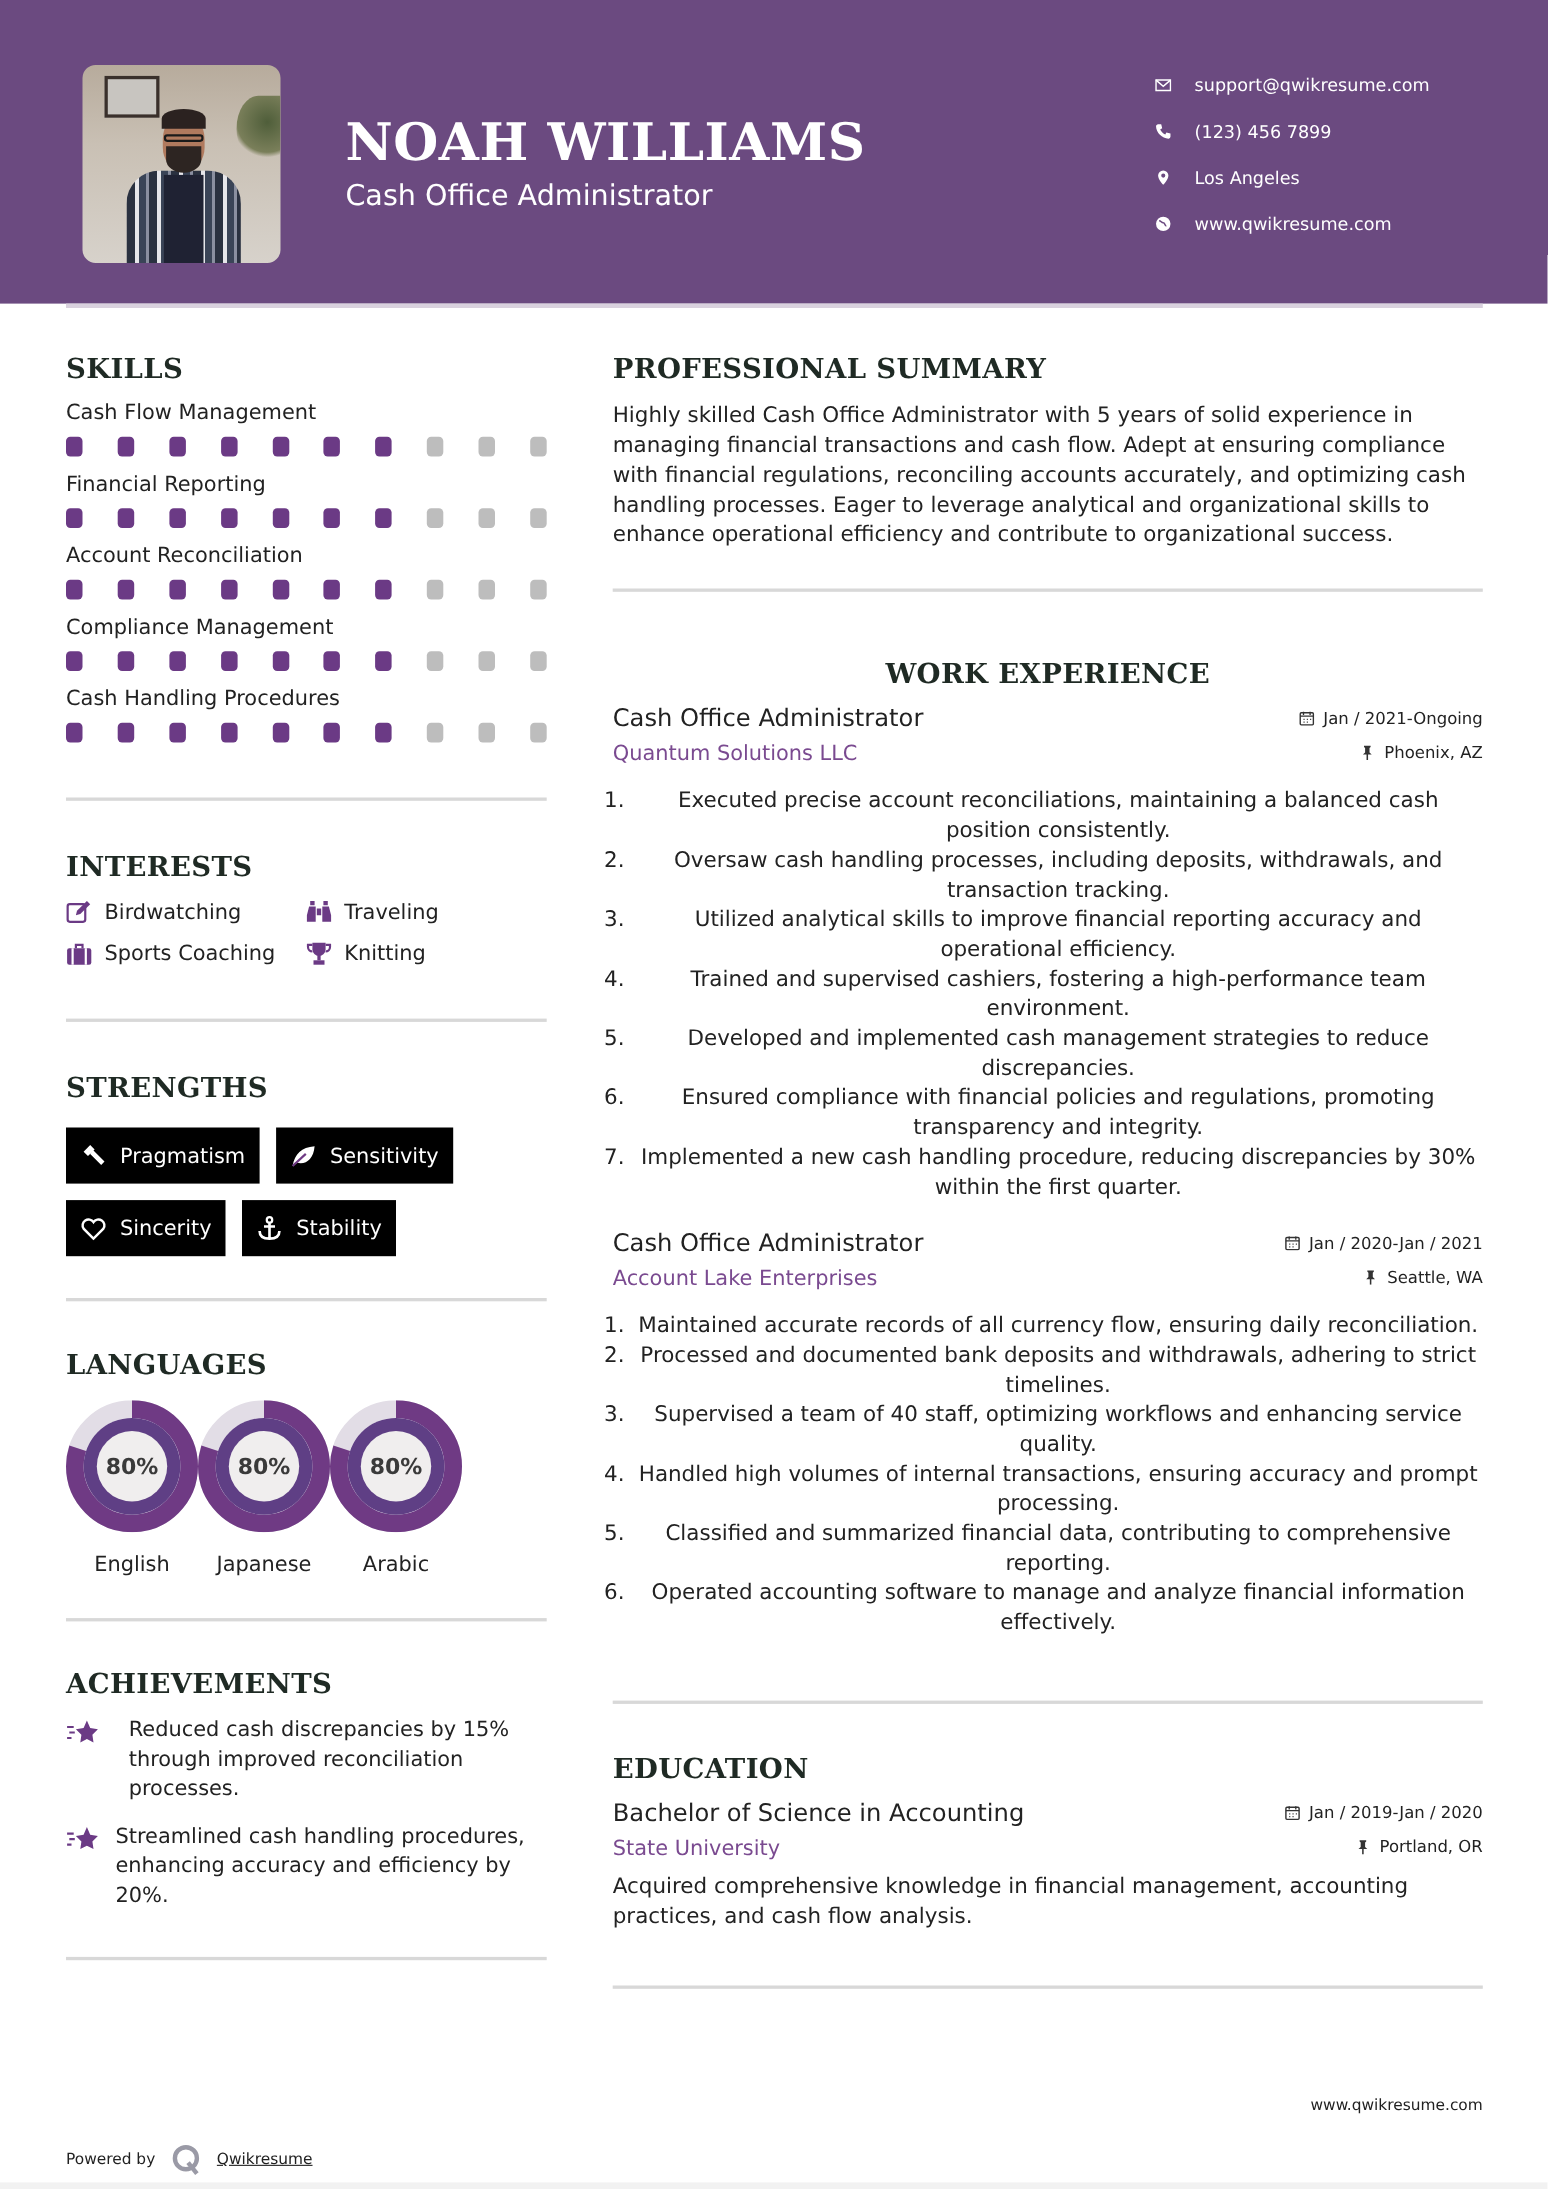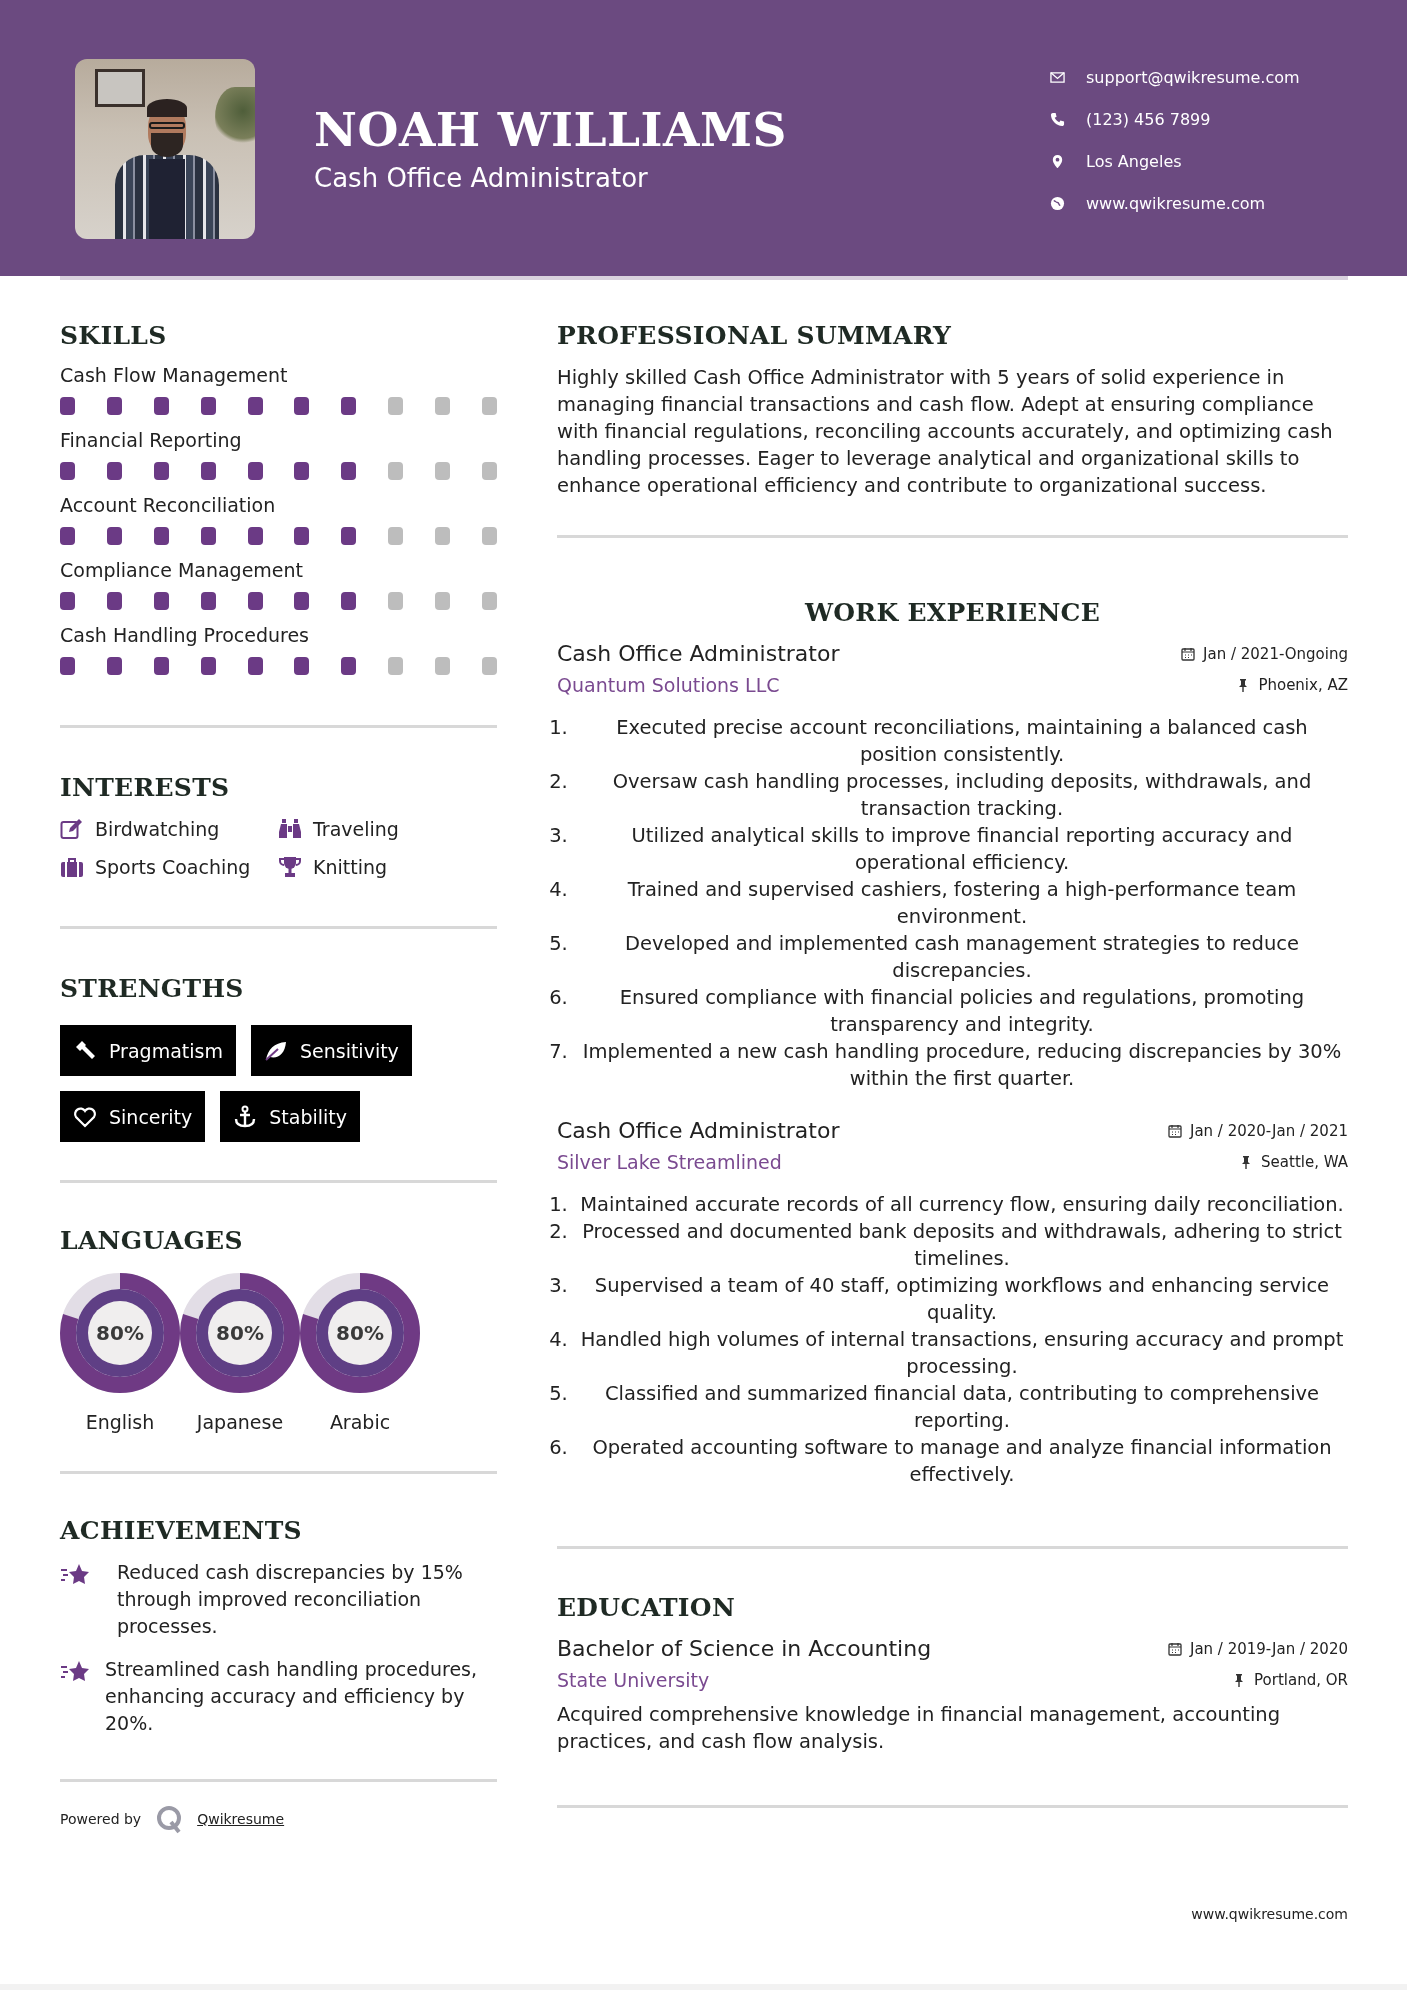--- a/index.html
+++ b/index.html
@@ -92,21 +92,21 @@
 
   .job-head { display: flex; justify-content: space-between; align-items: baseline; }
   .job-title { font-size: 22px; color: #222; }
   .job-meta { font-size: 15px; color: #222; display: flex; align-items: center; }
   .job-meta svg { width: 14px; height: 14px; fill: #333; margin-right: 8px; }
   .company { font-size: 19px; color: #7a4a90; }
   ol.bullets { margin-top: 18px; padding-left: 17px; font-size: 19.5px; line-height: 27px; color: #222; }
   ol.bullets li { padding-left: 2px; }
   .edu-desc { font-size: 19.5px; line-height: 27px; color: #222; margin-top: 10px; }
 
-  .footer-left { position: absolute; left: 60px; top: 1804px; display: flex; align-items: center; font-size: 14px; color: #222; }
+  .footer-left { position: absolute; left: 60px; top: 1948px; display: flex; align-items: center; font-size: 14px; color: #222; }
   .footer-left .q { width: 30px; height: 30px; margin: 0 12px 0 14px; }
   .footer-left a { color: #222; text-decoration: underline; font-size: 14px; }
   .footer-right { position: absolute; right: 59px; top: 1906px; font-size: 14px; color: #222; }
   .bottom-strip { position: absolute; left: 0; top: 1984px; width: 1407px; height: 6px; background: #f2f2f2; }
 </style>
 </head>
 <body>
 
 <div class="header">
   <div class="photo">
@@ -437,21 +437,21 @@
         <div class="job-title">Cash Office Administrator</div>
         <div class="job-meta">
           <svg viewBox="0 0 14 14">
               <rect x="1" y="2" width="12" height="11" rx="1" fill="none" stroke="#333" stroke-width="1.3"></rect>
               <path d="M1 5h12M4 1v3M10 1v3M4 8h1M7 8h1M10 8h1M4 10.5h1M7 10.5h1" stroke="#333" stroke-width="1.2"></path>
             </svg>
           <span>Jan / 2020-Jan / 2021</span>
         </div>
       </div>
       <div class="job-head" style="margin-top:8px;">
-        <div class="company">Silver Lake Streamlined</div>
+        <div class="company">Account Lake Enterprises</div>
         <div class="job-meta">
           <svg viewBox="0 0 14 14">
               <path d="M4 1h6v1l-1 1v4l2 2H3l2-2V3L4 2zM6.3 9h1.4v5H6.3z"></path>
             </svg>
           <span>Seattle, WA</span>
         </div>
       </div>
       <ol class="bullets">
         <li>Maintained accurate records of all currency flow, ensuring daily reconciliation.</li>
         <li>Processed and documented bank deposits and withdrawals, adhering to strict timelines.</li>

